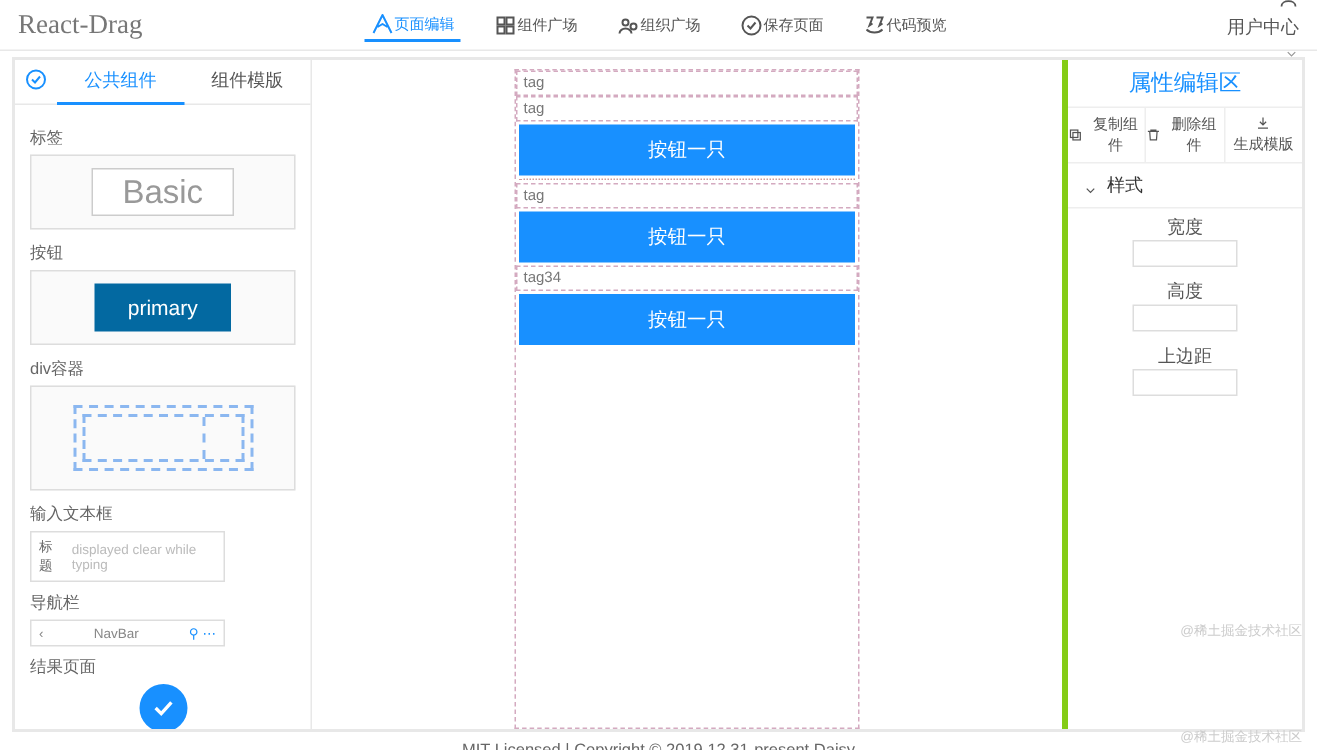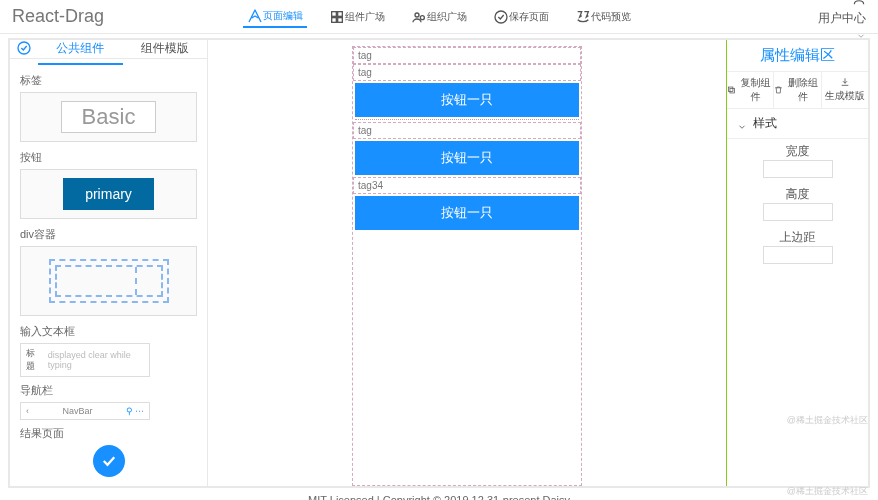--- a/index.html
+++ b/index.html
@@ -1,26 +1,26 @@
 <!DOCTYPE html>
 <html><head>
 <meta charset="utf-8">
 <style>
 * { box-sizing: border-box; margin: 0; padding: 0; }
 body { font-family: -apple-system, "Helvetica Neue", Arial, sans-serif; font-size: 12px; color: #333; background: #fff; width: 878px; height: 500px; overflow: hidden; }
 .header { display: flex; align-items: center; height: 34px; border-bottom: 1px solid #e8e8e8; padding: 0 12px; }
-.logo { font-size: 18px; color: #777; font-weight: 300; }
+.logo { font-size: 18px; color: #777; font-weight: 300; font-family: Liberation Serif, serif; }
 .nav { display: flex; margin: 0 auto; gap: 18px; position: absolute; left: 50%; transform: translateX(-50%); }
 .nav-item { display: flex; flex-direction: row; align-items: center; cursor: pointer; padding: 2px 4px; color: #555; }
 .nav-item.active { color: #1890ff; border-bottom: 2px solid #1890ff; }
 .nav-item svg { width: 16px; height: 16px; }
 .user-area { margin-left: auto; display: flex; align-items: flex-end; gap: 4px; color: #555; cursor: pointer; flex-direction: column; }
 .main { display: flex; height: 450px; border: 2px solid #e8e8e8; margin: 4px 8px; }
 .left-panel { width: 198px; border-right: 1px solid #e8e8e8; display: flex; flex-direction: column; }
-.lp-header { display: flex; align-items: center; height: 19px; border-bottom: 1px solid #e8e8e8; }
+.lp-header { display: flex; align-items: center; height: 30px; border-bottom: 1px solid #e8e8e8; }
 .sync-icon { width: 28px; text-align: center; color: #1890ff; }
 .tabs { display: flex; flex: 1; }
 .tab { flex: 1; text-align: center; line-height: 29px; cursor: pointer; color: #555; }
 .tab.active { color: #1890ff; border-bottom: 2px solid #1890ff; }
 .comp-list { padding: 8px 10px; overflow-y: auto; flex: 1; color: #666; }
 .comp-label { font-size: 11px; margin: 6px 0 4px; }
 .comp-box { height: 50px; border: 1px solid #ddd; display: flex; align-items: center; justify-content: center; margin-bottom: 8px; background: #fafafa; }
 .basic-txt { font-size: 22px; color: #999; border: 1px solid #ccc; padding: 2px 20px; background: #fff; }
 .primary-btn { background: #0369a1; color: #fff; padding: 8px 22px; font-size: 14px; }
 .div-prev { border: 2px dashed #8bb7f0; width: 120px; height: 44px; padding: 4px; }
@@ -29,21 +29,21 @@
 .input-prev { display: flex; align-items: center; border: 1px solid #ddd; padding: 3px 5px; font-size: 9px; width: 130px; background: #fff; }
 .input-prev .lbl { color: #666; margin-right: 6px; }
 .input-prev .ph { color: #bbb; }
 .nav-prev { display: flex; align-items: center; border: 1px solid #ddd; padding: 3px 5px; font-size: 9px; width: 130px; color: #888; background: #fff; justify-content: space-between; }
 .result-circle { width: 32px; height: 32px; border-radius: 50%; background: #1890ff; display: flex; align-items: center; justify-content: center; margin: 4px auto 0; }
 .canvas { flex: 1; background: #fff; display: flex; justify-content: center; padding-top: 6px; }
 .canvas-inner { width: 230px; border: 1px dashed #d4aac0; }
 .tag-row { border: 1px dashed #d4aac0; font-size: 10px; color: #777; padding: 2px 4px; }
 .btn-row { background: #1890ff; color: #fff; text-align: center; padding: 8px 0; margin: 2px; font-size: 13px; }
 .dotted-sep { border-bottom: 1px dotted #c99; margin: 2px; }
-.right-panel { width: 142px; border-left: 1px solid #84cc16; }
+.right-panel { width: 160px; border-left: 4px solid #84cc16; }
 .rp-title { text-align: center; color: #1890ff; font-size: 15px; padding: 6px 0; }
 .rp-actions { display: flex; border-top: 1px solid #eee; border-bottom: 1px solid #eee; }
 .rp-action { flex: 1; text-align: center; padding: 4px 0; font-size: 10px; color: #555; cursor: pointer; border-right: 1px solid #eee; display: flex; align-items: center; justify-content: center; gap: 2px; }
 .rp-action:last-child { border-right: none; flex-direction: column; }
 .collapse-hdr { display: flex; align-items: flex-end; gap: 6px; padding: 6px 10px; border-bottom: 1px solid #eee; cursor: pointer; }
 .prop-row { display: flex; align-items: center; padding: 4px 10px; flex-direction: column; }
 .prop-label { flex: 1; color: #555; }
 .prop-input { width: 70px; height: 18px; border: 1px solid #ddd; }
 .footer { text-align: center; font-size: 11px; color: #666; padding: 2px 0; }
 .watermark { position: absolute; right: 10px; top: 414px; font-size: 9px; color: #ccc; }

